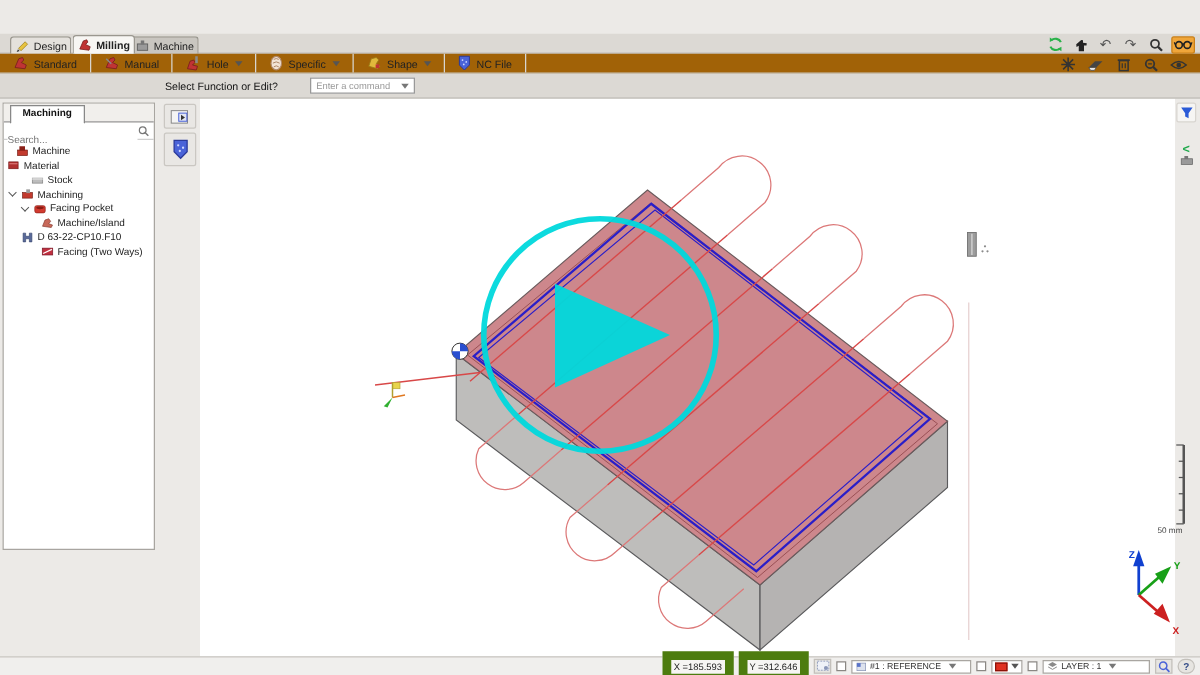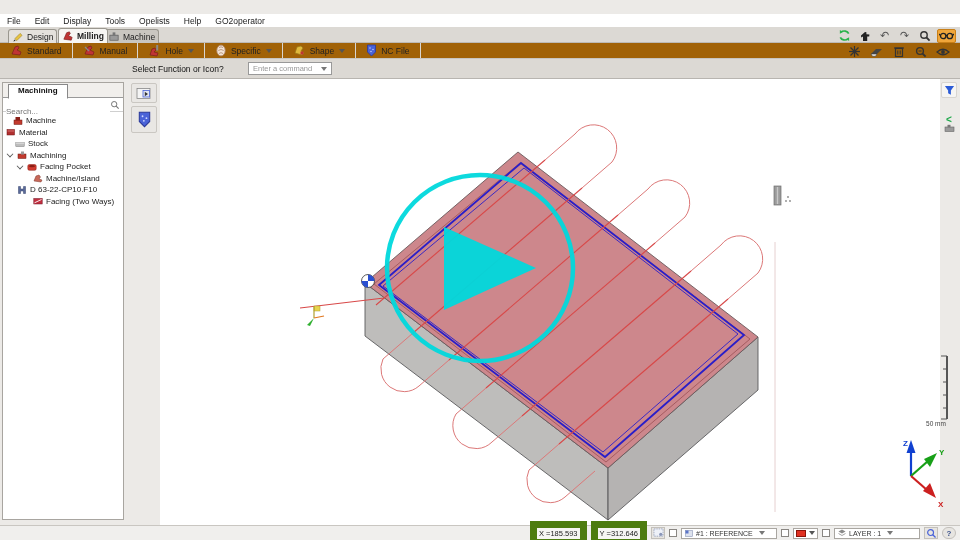--- a/index.html
+++ b/index.html
@@ -37,21 +37,21 @@
   #cmdrow { position:absolute; top:59px; left:0; width:960px; height:20px; background:#dcd9d4; border-bottom:1px solid #b8b5b0; font-size:8.5px; }
   #cmd-label { position:absolute; left:132px; top:5px; color:#111; }
   #cmd-combo { position:absolute; left:248px; top:3px; width:84px; height:13px; background:#fff; border:1px solid #999; color:#999; font-size:7.5px; display:flex; align-items:center; padding:0 4px; }
   #cmd-combo .drop { margin-left:auto; border-top-color:#777; }
 
   
   #main { position:absolute; top:79px; left:0; width:960px; height:446px; background:#eceae7; }
   #viewport-svg { position:absolute; top:0; left:0; }
 
   
-  #panel { position:absolute; top:3px; left:2px; width:122px; height:438px; background:#fff; border:1px solid #a8a5a0; z-index:3; }
+  #panel { position:absolute; top:3px; left:2px; width:122px; height:358px; background:#fff; border:1px solid #a8a5a0; z-index:3; }
   #panel-tabstrip { height:15px; background:#f1efec; border-bottom:1px solid #999; position:relative; }
   #panel-tab { position:absolute; left:5px; top:1px; height:15px; padding:1px 9px 0; background:#fff; border:1px solid #888; border-bottom:1px solid #fff; font-size:8px; font-weight:bold; color:#111; }
   #search-row { height:14px; border-bottom:1px solid #cfcfcf; display:flex; align-items:center; padding:0 3px; }
   #search-row input { flex:1; border:none; outline:none; font-size:8px; color:#333; font-family:"Liberation Sans",sans-serif; min-width:0;margin-top:13px; }
   #tree { padding-top:3px; font-size:8px; color:#222; }
   .trow { height:11.5px; display:flex; align-items:center; gap:3px; white-space:nowrap; }
   .chev { width:6px; height:6px; border-left:1.3px solid #555; border-bottom:1.3px solid #555; transform:rotate(-45deg) scale(.8); margin:0 1px 2px 2px; }
 
   
   .sidebtn { position:absolute; left:131px; width:26px; background:#e9e7e4; border:1px solid #cac7c2; border-radius:2px; display:flex; align-items:center; justify-content:center; z-index:3; }
@@ -73,29 +73,20 @@
   .sbtn { width:14px; height:12px; background:#e7e5e1; border:1px solid #c3c0bb; display:flex; align-items:center; justify-content:center; }
   #swatch-wrap { display:flex; align-items:center; border:1px solid #a9a6a1; background:#fff; height:11px; padding:0 2px; gap:2px;}
   #swatch { width:10px; height:7px; background:#e03020; border:1px solid #8a1208; }
 </style>
 </head>
 <body>
 
 <div id="app">
 
 
-  <div id="menubar">
-    <span>File</span>
-    <span>Edit</span>
-    <span>Display</span>
-    <span>Tools</span>
-    <span>Opelists</span>
-    <span>Help</span>
-    <span>GO2operator</span>
-  </div>
 
   <div id="tabrow">
     <div class="rtab" style="left:8px">
       <svg width="12" height="12" viewBox="0 0 13 13">
           <rect x="3" y="5" width="8" height="3" transform="rotate(-45 7 6.5)" fill="#e7c33f" stroke="#9a7d20" stroke-width="0.6"></rect>
           <path d="M1.5,11.5 L4,10.6 L2.6,9.2 Z" fill="#333"></path>
         </svg>
       <span>Design</span>
     </div>
     <div class="rtab active" style="left:58px">
@@ -230,21 +221,21 @@
           <path d="M1,1 H9 V8 L5,12 L1,8 Z" fill="#4a63d8" stroke="#2b3a9a" stroke-width="0.8"></path>
           <circle cx="3.5" cy="4" r="0.7" fill="#cfd8ff"></circle>
           <circle cx="6.5" cy="5.5" r="0.7" fill="#cfd8ff"></circle>
           <circle cx="4.5" cy="7.5" r="0.7" fill="#cfd8ff"></circle>
         </svg>
       <span>NC File</span>
     </div>
   </div>
 
   <div id="cmdrow">
-    <span id="cmd-label">Select Function or Icon?</span>
+    <span id="cmd-label">Select Function or Edit?</span>
     <div id="cmd-combo">
       <span>Enter a command</span>
       <span class="drop"></span>
     </div>
   </div>
 
   <div id="main">
 
     <svg id="viewport-svg" width="960" height="446" viewBox="0 79 960 446">
       <rect x="160" y="79" width="780" height="446" fill="#ffffff"></rect>
@@ -350,21 +341,21 @@
             </svg>
           <span>Machine</span>
         </div>
         <div class="trow" style="padding-left:3px">
           <svg width="10" height="10" viewBox="0 0 10 10">
               <rect x="1" y="2.5" width="7.5" height="5.5" fill="#b03030" stroke="#701010" stroke-width="0.5"></rect>
               <line x1="1.5" y1="4" x2="8" y2="4" stroke="#e08080" stroke-width="0.8"></line>
             </svg>
           <span>Material</span>
         </div>
-        <div class="trow" style="padding-left:12px">
+        <div class="trow" style="padding-left:22px">
           <svg width="10" height="10" viewBox="0 0 10 10">
               <rect x="0.8" y="3.5" width="8.4" height="4" fill="#bdbdbd" stroke="#777" stroke-width="0.5"></rect>
               <rect x="0.8" y="3.5" width="8.4" height="1.4" fill="#d8d8d8"></rect>
             </svg>
           <span>Stock</span>
         </div>
         <div class="trow" style="padding-left:2px">
           <span class="chev"></span>
           <svg width="10" height="10" viewBox="0 0 10 10">
               <rect x="1" y="4" width="8" height="4.5" fill="#c23a2e" stroke="#6e1a12" stroke-width="0.5"></rect>

